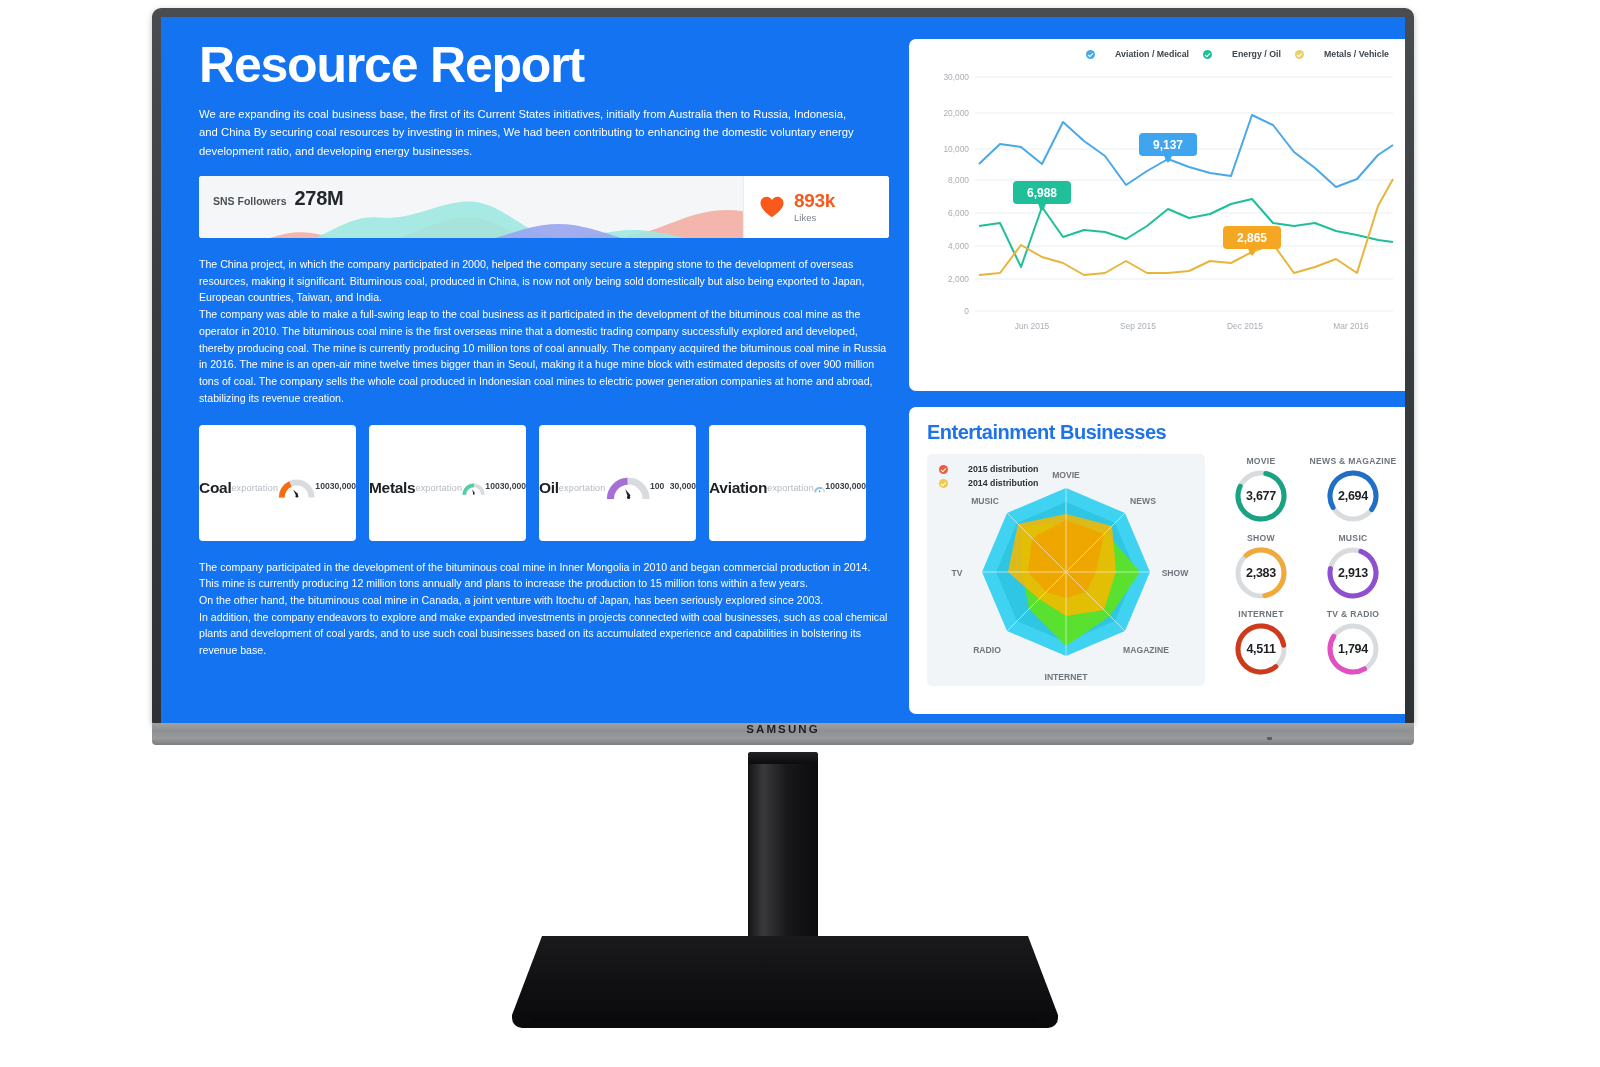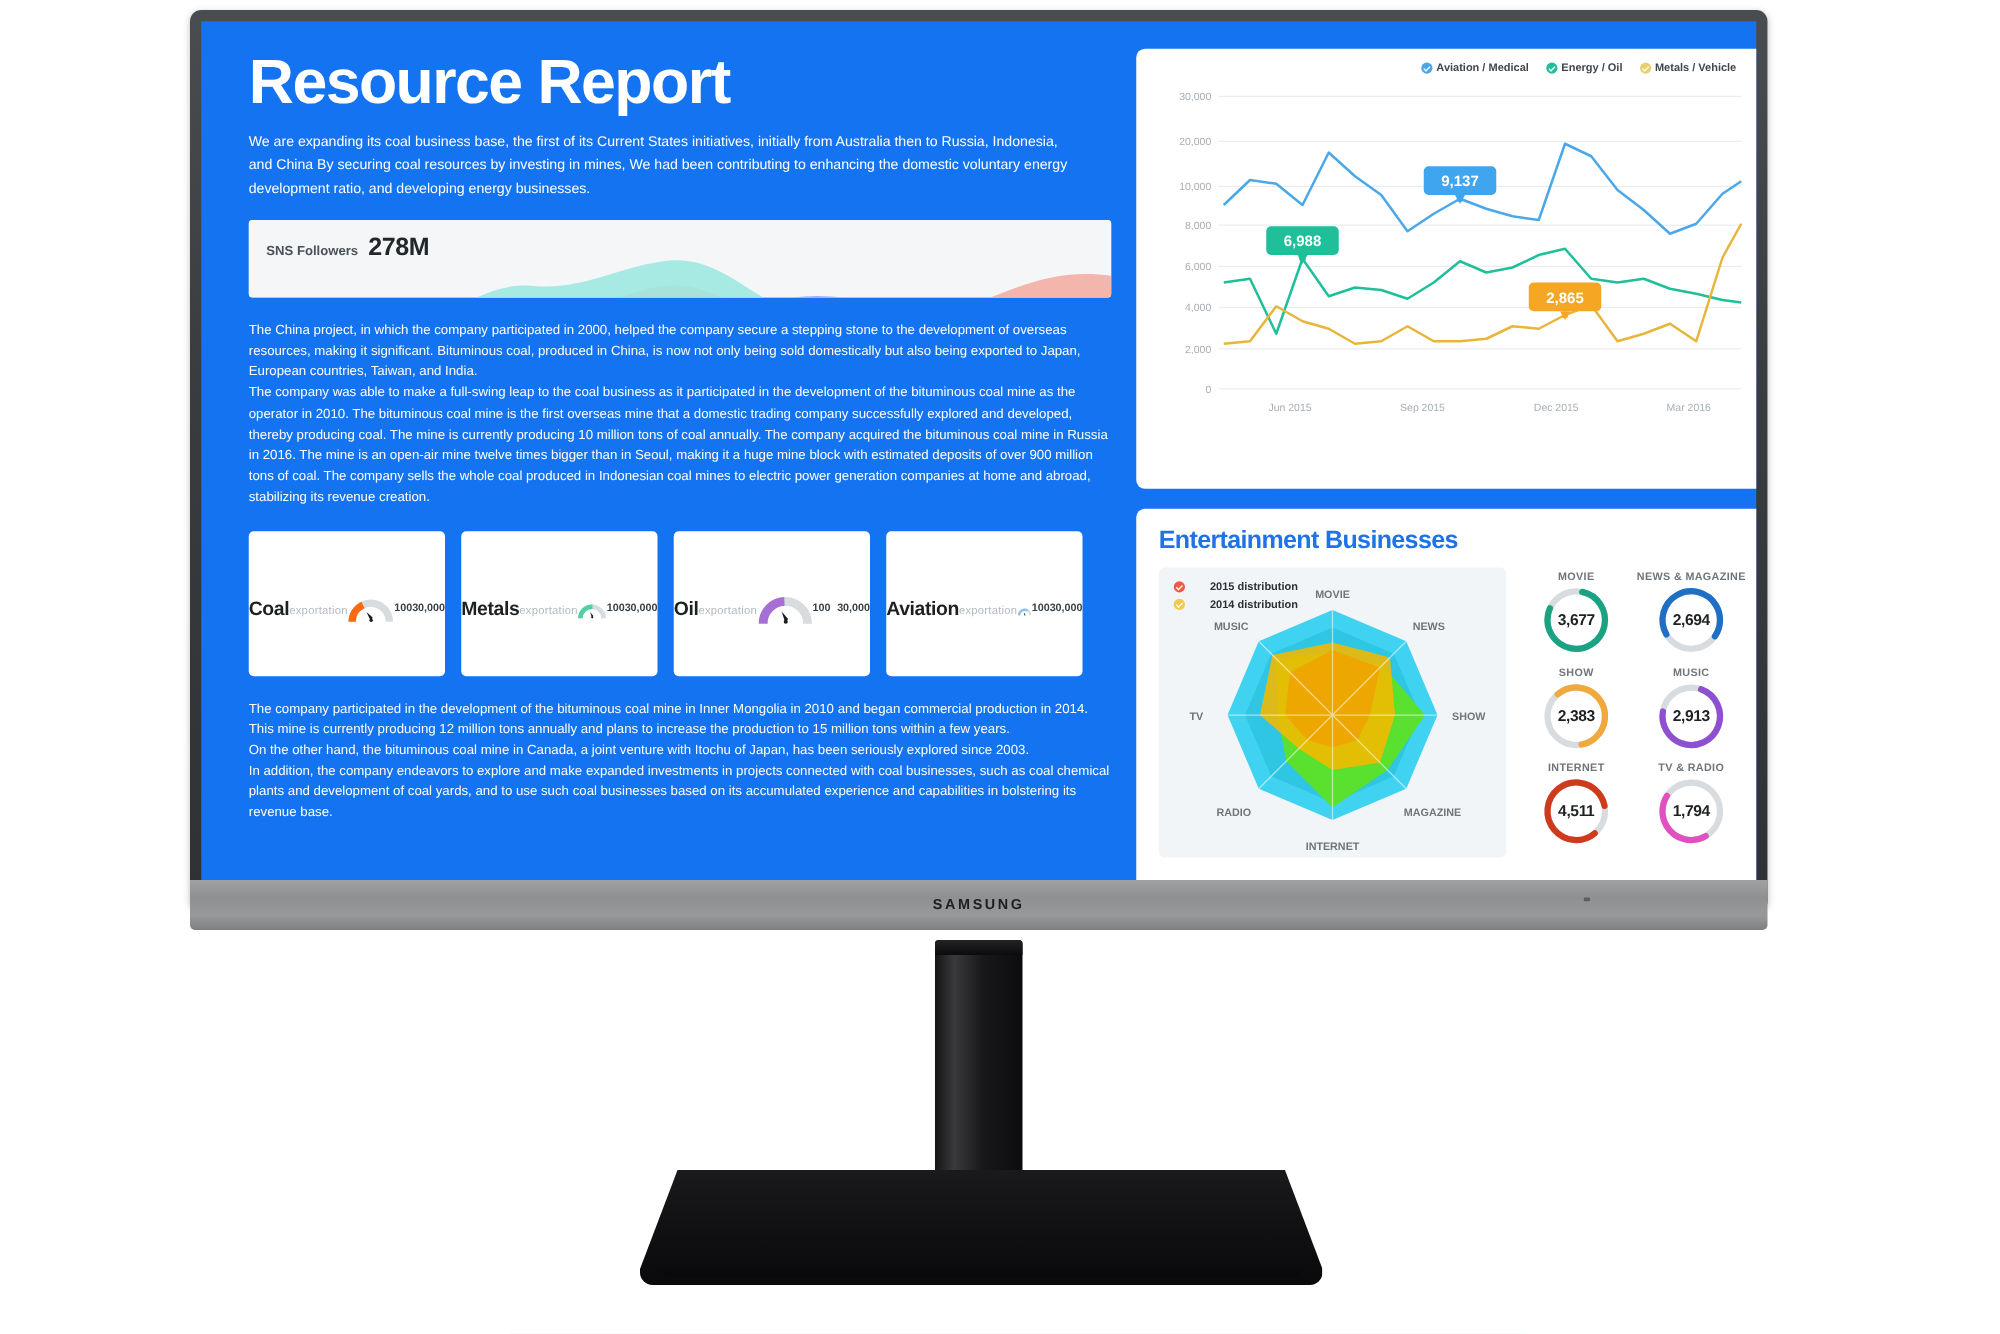--- a/index.html
+++ b/index.html
@@ -18,24 +18,24 @@
     border-radius: 9px 9px 2px 2px;
     padding: 9px 9px 0 9px;
     box-shadow: 0 2px 6px rgba(0,0,0,.25);
   }
   #screen {
     position: relative; width: 100%; height: 100%;
     background: #1473f0;
     overflow: hidden;
   }
   #bezel-bottom {
-    position: absolute; left: 152px; top: 704px; width: 1262px; height: 40px;
+    position: absolute; left: 152px; top: 723px; width: 1262px; height: 22px;
     background: linear-gradient(180deg,#9fa1a3 0%,#8e9092 35%,#97999b 70%,#7d7f81 100%);
     border-radius: 0 0 4px 4px;
-    display: flex; align-items: center; justify-content: center;
+    display: flex; align-items: flex-start; justify-content: center;
   }
   #samsung-logo {
     font-size: 11.5px; font-weight: 700; letter-spacing: 2.1px; color:#1d1f21;
     font-family: "Liberation Sans", sans-serif;
   }
   #power-led {
     position: absolute; right: 142px; top: 14px; width: 5px; height: 3px;
     background:#5c5e60; border-radius:1px;
   }
   #stand-neck {
@@ -112,21 +112,21 @@
   .gauge-scale { width: 124px; display:flex; justify-content:space-between; font-size: 8.6px;
     color:#3a4046; font-weight:700; margin-top:-4px; }
 
   
   .panel { background:#fff; border-radius: 7px; padding: 14px 16px 10px 18px; }
   #energy-panel { height: 352px; }
   #entertainment-panel { flex:1; }
   .panel-title { color:#1e73e8; font-size: 20px; font-weight: 700; letter-spacing:-.5px; }
 
   #energy-legend { display:flex; gap: 14px; justify-content:flex-end; margin-top:-4px; padding-right:8px; }
-  .legend-item { display:flex; align-items:center; gap:3px; font-size:8.8px; color:#3f464c; font-weight:600; }
+  .legend-item { display:flex; align-items:center; gap:20px; font-size:8.8px; color:#3f464c; font-weight:600; }
   .legend-dot { width:9px; height:9px; border-radius:50%; position:relative; }
   .legend-dot::after{ content:""; position:absolute; left:2.2px; top:3.2px; width:4px; height:2px;
     border-left:1.3px solid #fff; border-bottom:1.3px solid #fff; transform: rotate(-45deg); }
 
   #energy-chart-wrap { position:relative; margin-top: 4px; }
   .axis-label { font-size: 8.4px; fill:#a8aeb4; }
 
   
   #ent-body { display:flex; gap: 12px; margin-top: 10px; }
   #radar-box { width: 278px; height: 232px; background:#f2f5f8; border-radius:5px; position:relative; }
@@ -166,20 +166,29 @@
                 <span id="sns-followers-label">SNS Followers</span>
                 <span id="sns-followers-value">278M</span>
               </div>
               <svg id="sns-spark" viewBox="0 0 340 62" preserveAspectRatio="none">
                 <path d="M0,52 C20,50 35,40 55,36 C75,32 90,44 110,42 C130,40 145,28 165,26 C185,24 200,42 220,44 C240,46 255,40 275,36 C295,32 312,18 340,22 L340,62 L0,62 Z" fill="#f3a9a0" opacity="0.85"></path>
                 <path d="M0,56 C22,54 38,44 58,42 C80,40 92,24 112,26 C132,28 146,18 166,16 C188,14 202,36 222,38 C244,40 258,32 278,34 C300,36 316,44 340,44 L340,62 L0,62 Z" fill="#9ee8e0" opacity="0.9"></path>
                 <path d="M0,58 C24,57 40,50 60,49 C82,48 94,40 114,41 C136,42 148,44 168,42 C190,40 204,30 224,30 C246,30 260,40 280,42 C302,44 318,46 340,46 L340,62 L0,62 Z" fill="#9aa6ef" opacity="0.92"></path>
               </svg>
             </div>
 
+            <div class="sns-metric">
+              <svg class="metric-icon" viewBox="0 0 28 26">
+                <path d="M14,24 C14,24 1.5,16.5 1.5,8.8 C1.5,4.6 4.8,1.8 8.3,1.8 C10.8,1.8 12.9,3.2 14,5.3 C15.1,3.2 17.2,1.8 19.7,1.8 C23.2,1.8 26.5,4.6 26.5,8.8 C26.5,16.5 14,24 14,24 Z" fill="#f9591b"></path>
+              </svg>
+              <div class="metric-text">
+                <div class="metric-value" style="color:#f9591b">893k</div>
+                <div class="metric-label">Likes</div>
+              </div>
+            </div>
 
           </div>
 
           <div class="body-copy">
             <p>The China project, in which the company participated in 2000, helped the company secure a stepping stone to the development of overseas resources, making it significant. Bituminous coal, produced in China, is now not only being sold domestically but also being exported to Japan, European countries, Taiwan, and India.</p>
             <p>The company was able to make a full-swing leap to the coal business as it participated in the development of the bituminous coal mine as the operator in 2010. The bituminous coal mine is the first overseas mine that a domestic trading company successfully explored and developed, thereby producing coal. The mine is currently producing 10 million tons of coal annually. The company acquired the bituminous coal mine in Russia in 2016. The mine is an open-air mine twelve times bigger than in Seoul, making it a huge mine block with estimated deposits of over 900 million tons of coal. The company sells the whole coal produced in Indonesian coal mines to electric power generation companies at home and abroad, stabilizing its revenue creation.</p>
           </div>
 
           <div id="gauge-row">
 

